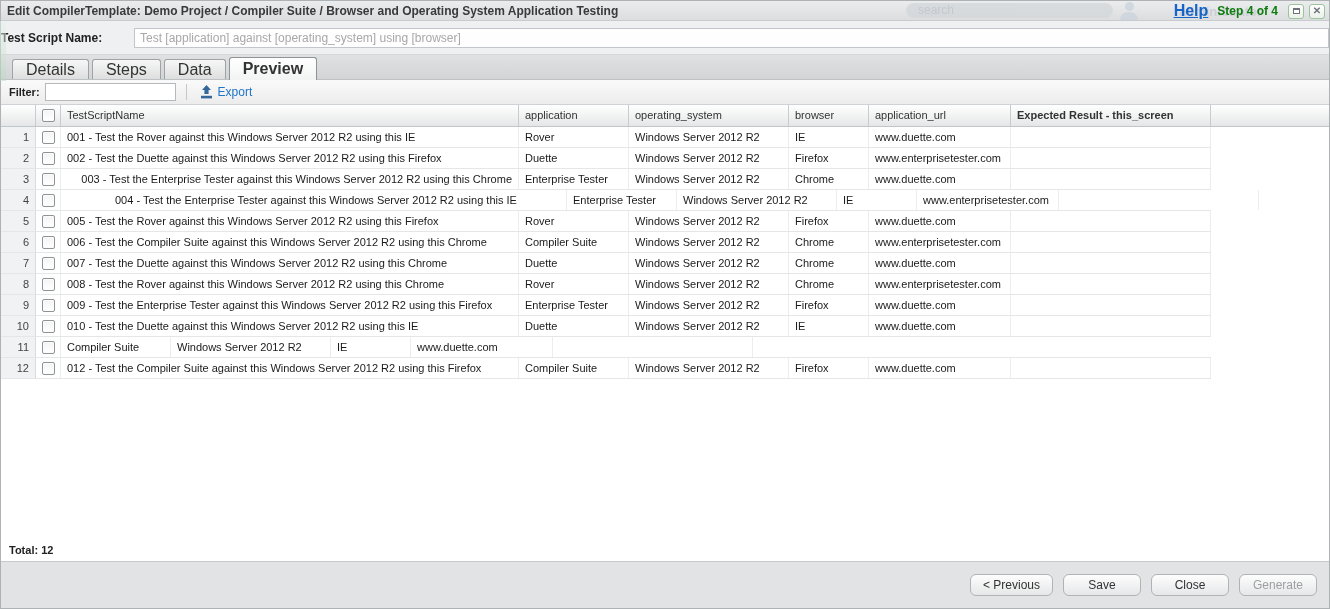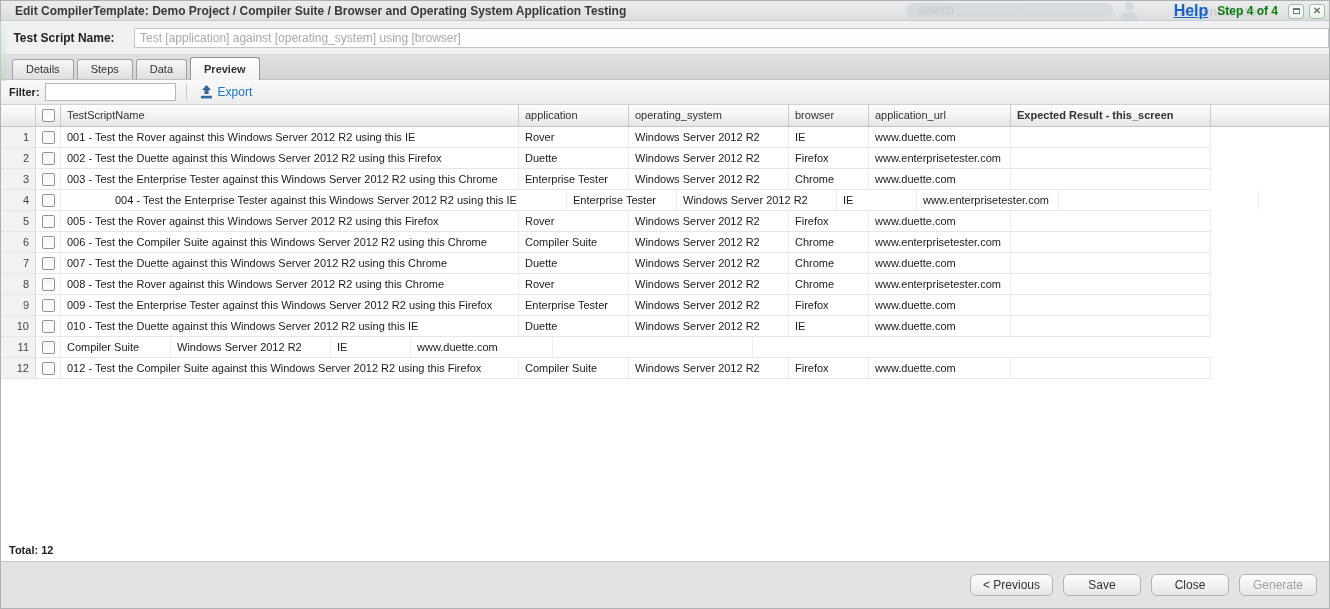--- a/index.html
+++ b/index.html
@@ -5,50 +5,50 @@
   * { box-sizing: border-box; margin: 0; padding: 0; }
   html,body { width:1330px; height:609px; }
   body { font-family:"Liberation Sans", sans-serif; background:#e8e8e8; overflow:hidden; }
 
   .window { width:1330px; height:609px; border:1px solid #aeb2b5; background:#fff;
             display:flex; flex-direction:column; position:relative; }
 
   
   .titlebar { height:20px; flex:none; background:linear-gradient(#ebecee,#dbdddf);
               border-bottom:1px solid #c9cccf; position:relative; }
-  .title { position:absolute; left:14px; top:3px; font-size:12px; font-weight:bold; color:#3a3a3a; white-space:nowrap;text-align:center; }
+  .title { position:absolute; left:6px; top:3px; font-size:12px; font-weight:bold; color:#3a3a3a; white-space:nowrap;text-align:center; }
   .ghost-search { position:absolute; left:905px; top:2px; width:207px; height:15px; border-radius:8px;
                   background:#d3d7da; color:#b9c0c6; font-size:12px; line-height:15px; padding-left:12px; opacity:.75; }
   .ghost-avatar { position:absolute; left:1116px; top:1px; width:24px; height:18px; opacity:.8; }
   .ghost-avatar .head { width:9px; height:9px; border-radius:50%; background:#ccd5dd; margin:0 auto; }
   .ghost-avatar .body { width:18px; height:8px; border-radius:8px 8px 0 0; background:#ccd5dd; margin:1px auto 0; }
   .ghost-user { position:absolute; left:1178px; top:3px; font-size:13px; font-weight:bold; color:#caced3; opacity:.9; }
   .controls { position:absolute; right:4px; top:1px; height:18px; display:flex; align-items:center; gap:5px; }
   .help-link { color:#1664c7; font-weight:bold; text-decoration:underline; font-size:16px; cursor:pointer; }
   .step-label { color:#0e7c0e; font-weight:bold; font-size:12px; margin:0 5px 0 4px; white-space:nowrap; }
   .toolbtn { width:16px; height:15px; border:1px solid #9cc49c; border-radius:3px;
              background:linear-gradient(#ffffff,#eaf0ea); display:flex; align-items:center; justify-content:center;
              cursor:pointer; }
   .restore-glyph { width:7px; height:6px; border:1px solid #6f7478; border-top-width:2px; background:#fff; }
   .close-glyph { color:#6f7478; font-size:10px; font-weight:bold; line-height:10px; }
 
   
   .namepanel { height:34px; flex:none; background:#eef0f2; display:flex; align-items:center;
                border-bottom:1px solid #d4d7d9; position:relative; }
-  .name-label { width:133px; text-align:center; padding-right:7px; font-size:12px; font-weight:bold; color:#222; flex:none; }
+  .name-label { width:133px; text-align:left; padding-right:7px; font-size:12px; font-weight:bold; color:#222; flex:none; }
   .name-input { flex:1; height:20px; border:1px solid #c2c6ca; background:#fefefe;
                 font-family:"Liberation Sans",sans-serif; font-size:12px; color:#333; padding:0 5px; }
   .name-input::placeholder, .filter-input::placeholder { color:#a8a8a8; opacity:1; }
   .ghost-logo { position:absolute; left:-1px; top:0; width:6px; height:60px; z-index:4;
                 background:linear-gradient(#e9f4ec,#b9d8c1); opacity:.5; }
 
   
   .tabstrip { height:25px; flex:none; background:linear-gradient(#e0e1e2,#d2d4d5);
               border-bottom:1px solid #bfc2c5; display:flex; align-items:flex-end; padding-left:11px; position:relative; }
-  .tab { height:20px; line-height:19px; padding:0 13px; margin-right:3px; font-size:11px; color:#333;
+  .tab { height:20px; line-height:19px; padding:0 13px; margin-right:3px; font-size:16px; color:#333;
          border:1px solid #9fa3a6; border-bottom:none; border-radius:3px 3px 0 0;
          background:linear-gradient(#f7f7f7,#dddede); cursor:pointer; position:relative; }
   .tab.active { height:23px; line-height:22px; font-weight:bold; margin-bottom:-1px; z-index:2;
                 background:linear-gradient(#ffffff,#f2f3f3); border-color:#8f9396; cursor:default; }
 
   
   .toolbar { height:25px; flex:none; background:linear-gradient(#fafafa,#ececed);
              border-bottom:1px solid #cfd2d4; display:flex; align-items:center; padding-left:8px; }
   .filter-label { font-size:11px; font-weight:bold; color:#222; margin-right:5px; }
   .filter-input { width:131px; height:18px; border:1px solid #b5b9bc; background:#fff; padding:0 4px;
@@ -172,21 +172,21 @@
           <div class="cell" style="width: 160px;">Windows Server 2012 R2</div>
           <div class="cell" style="width: 80px;">Firefox</div>
           <div class="cell" style="width: 142px;">www.enterprisetester.com</div>
           <div class="cell" style="width: 200px;"></div>
         </div>
         <div class="grid-row">
           <div class="cell numcol">3</div>
           <div class="cell cbcol">
             <div class="cb"></div>
           </div>
-          <div class="cell" style="width: 458px;">003 - Test the Enterprise Tester against this Windows Server 2012 R2 using this Chrome</div>
+          <div class="cell" style="width: 458px; text-align: right;">003 - Test the Enterprise Tester against this Windows Server 2012 R2 using this Chrome</div>
           <div class="cell" style="width: 110px;">Enterprise Tester</div>
           <div class="cell" style="width: 160px;">Windows Server 2012 R2</div>
           <div class="cell" style="width: 80px;">Chrome</div>
           <div class="cell" style="width: 142px;">www.duette.com</div>
           <div class="cell" style="width: 200px;"></div>
         </div>
         <div class="grid-row">
           <div class="cell numcol">4</div>
           <div class="cell cbcol">
             <div class="cb"></div>

